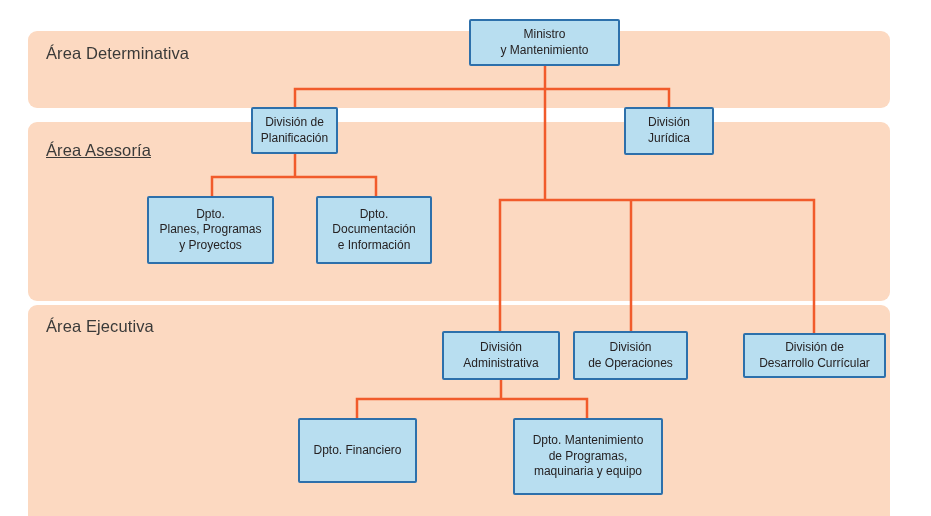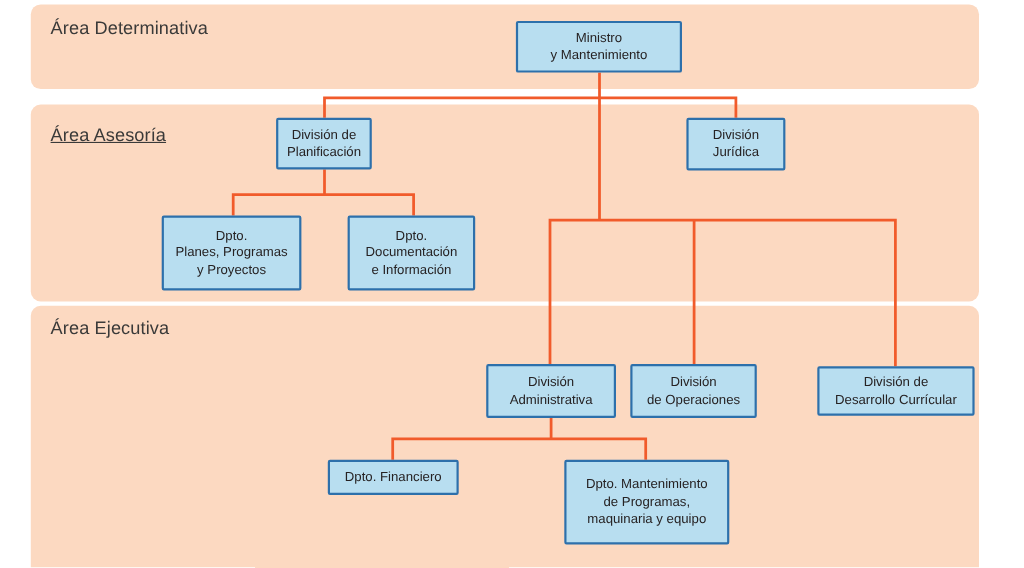--- a/index.html
+++ b/index.html
@@ -16,20 +16,21 @@
     width:931px;height:516px;
     background:#ffffff;
     font-family:"Liberation Sans","DejaVu Sans",sans-serif;
     overflow:hidden;
   }
   .band{
     position:absolute;
     left:28px;width:862px;
     background:var(--band-background,#fcd9c1);
     border-radius:9px;
+    margin-top:27px;
   }
   .band-1{top:4px;height:77px;}
   .band-2{top:95px;height:179px;}
   .band-3{top:278px;height:255px;}
   .band-label{
     position:absolute;left:18px;
     font-size:16.5px;
     color:var(--area-label-text,#3a3a39);
     letter-spacing:0.1px;
   }
@@ -105,19 +106,19 @@
 
   <div class="node" style="left:442px;top:331px;width:118px;height:49px">División
 Administrativa</div>
 
   <div class="node" style="left:573px;top:331px;width:115px;height:49px">División
 de Operaciones</div>
 
   <div class="node" style="left:743px;top:333px;width:143px;height:45px">División de
 Desarrollo Currícular</div>
 
-  <div class="node" style="left:298px;top:418px;width:119px;height:32px">Dpto. Financiero</div>
+  <div class="node" style="left:298px;top:418px;width:119px;height:65px">Dpto. Financiero</div>
 
   <div class="node" style="left:513px;top:418px;width:150px;height:77px">Dpto. Mantenimiento
 de Programas,
 maquinaria y equipo</div>
 
 </div>
 
 </body></html>

